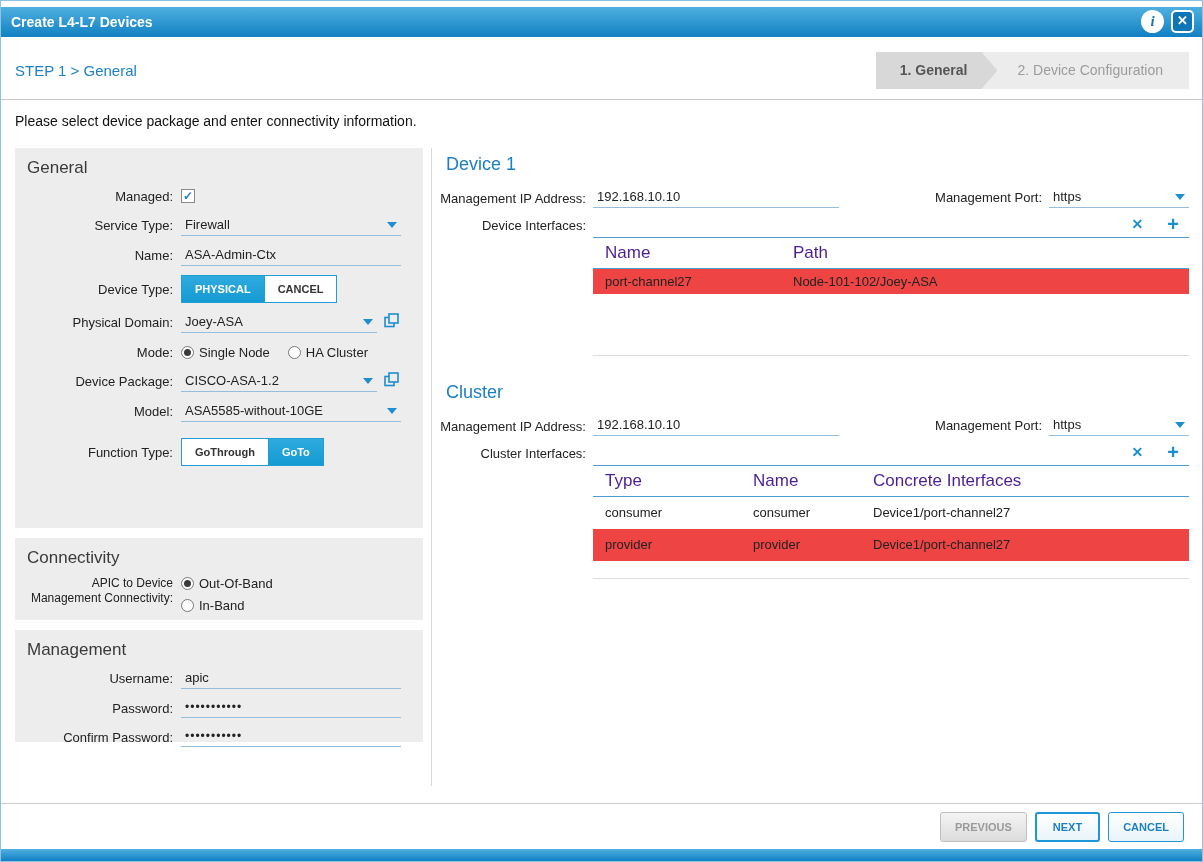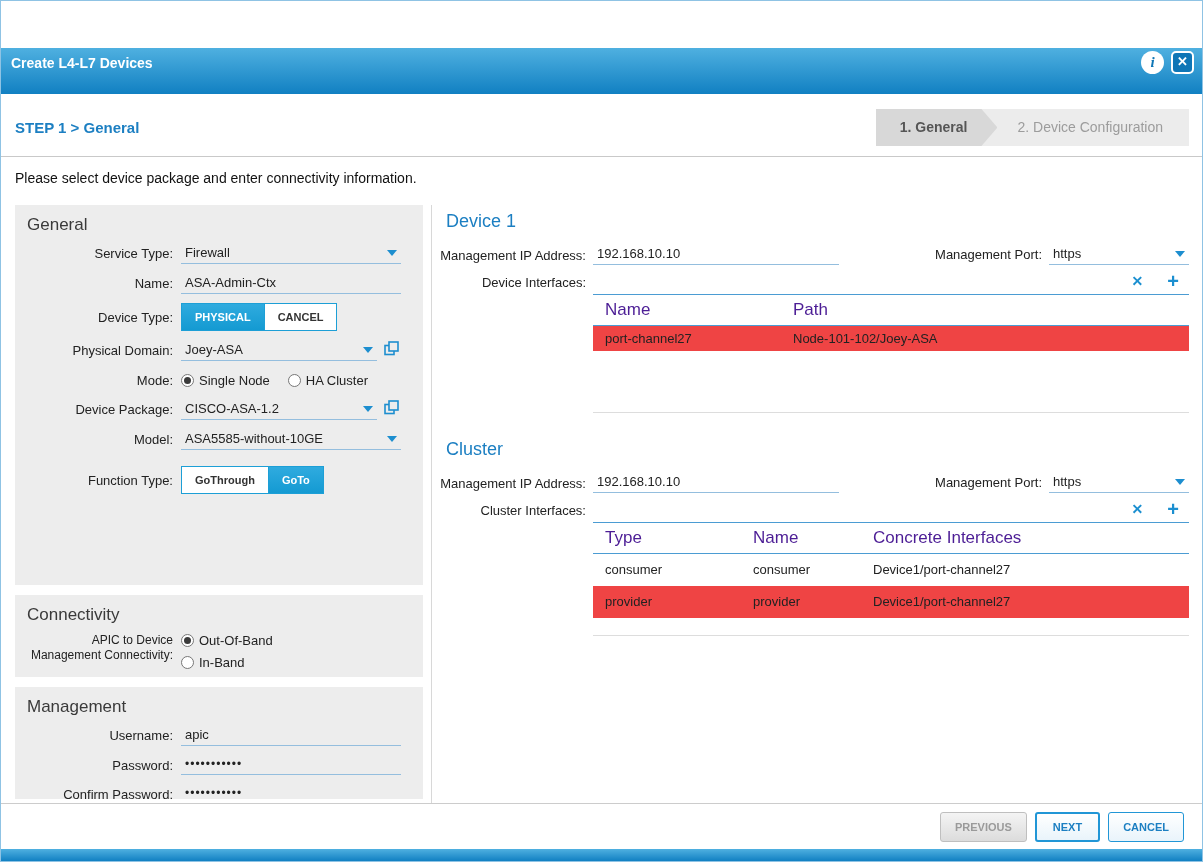--- a/index.html
+++ b/index.html
@@ -2,28 +2,28 @@
 <html><head>
 <meta charset="utf-8">
 <style>
   * { box-sizing: border-box; margin: 0; padding: 0; }
   html,body { background:#fff; }
   body { font-family: "Liberation Sans", sans-serif; }
   .dialog { position:relative; width:1203px; height:862px; background:#fff; border:1px solid #8fc3e4; overflow:hidden; }
   .top-gap { height:6px; background:#fff; }
 
   
-  .titlebar { height:46px; background:linear-gradient(#4fb0e0,#1180c2); color:#fff; font-weight:bold; font-size:14px; line-height:30px; padding-left:10px; position:relative;margin-top:41px; }
+  .titlebar { height:30px; background:linear-gradient(#4fb0e0,#1180c2); color:#fff; font-weight:bold; font-size:14px; line-height:30px; padding-left:10px; position:relative; }
   .titlebar-icons { position:absolute; right:8px; top:3px; display:flex; gap:7px; }
   .info-icon { width:23px; height:23px; border-radius:50%; background:#fff; color:#0f76b6; font-family:"Liberation Serif", serif; font-style:italic; font-weight:bold; font-size:15px; text-align:center; line-height:23px; cursor:pointer; }
   .close-icon { width:23px; height:23px; border-radius:5px; border:2px solid #fff; background:#0f76b6; color:#fff; font-weight:bold; font-size:13px; text-align:center; line-height:18px; cursor:pointer; }
 
   
   .step-row { display:flex; justify-content:space-between; align-items:flex-end; padding:14px 0 0 14px; height:52px; }
-  .step-title { color:#1c7fc2; font-size:15px; font-weight:bold; padding-bottom:10px; }
+  .step-title { color:#1c7fc2; font-size:15px; font-weight:normal; padding-bottom:10px; }
   .crumbs { display:flex; margin-right:13px; }
   .crumb { height:37px; line-height:37px; font-size:14px; }
   .crumb-1 { background:#d8d8d8; color:#555; font-weight:bold; padding:0 30px 0 24px; clip-path:polygon(0 0, calc(100% - 16px) 0, 100% 50%, calc(100% - 16px) 100%, 0 100%); position:relative; z-index:2; }
   .crumb-2 { background:#ececec; color:#9c9c9c; padding:0 26px 0 36px; margin-left:-16px; z-index:1; }
 
   .rule { border-top:1px solid #c9c9c9; margin-top:10px; }
   .instruction { font-size:14px; color:#111; padding:13px 14px; }
 
   
   .content { position:relative; height:652px; }
@@ -125,20 +125,24 @@
   <div class="instruction">Please select device package and enter connectivity information.</div>
 
   <div class="content">
     <div class="vdiv"></div>
 
     <div class="left-col">
 
       <div class="panel panel-general">
         <div class="panel-title">General</div>
 
+        <div class="form-row">
+          <div class="lbl">Managed:</div>
+          <span class="checkbox">✓</span>
+        </div>
 
         <div class="form-row">
           <div class="lbl">Service Type:</div>
           <div class="field field-w dd">
             <span>Firewall</span>
             <span class="caret"></span>
           </div>
         </div>
 
         <div class="form-row">

